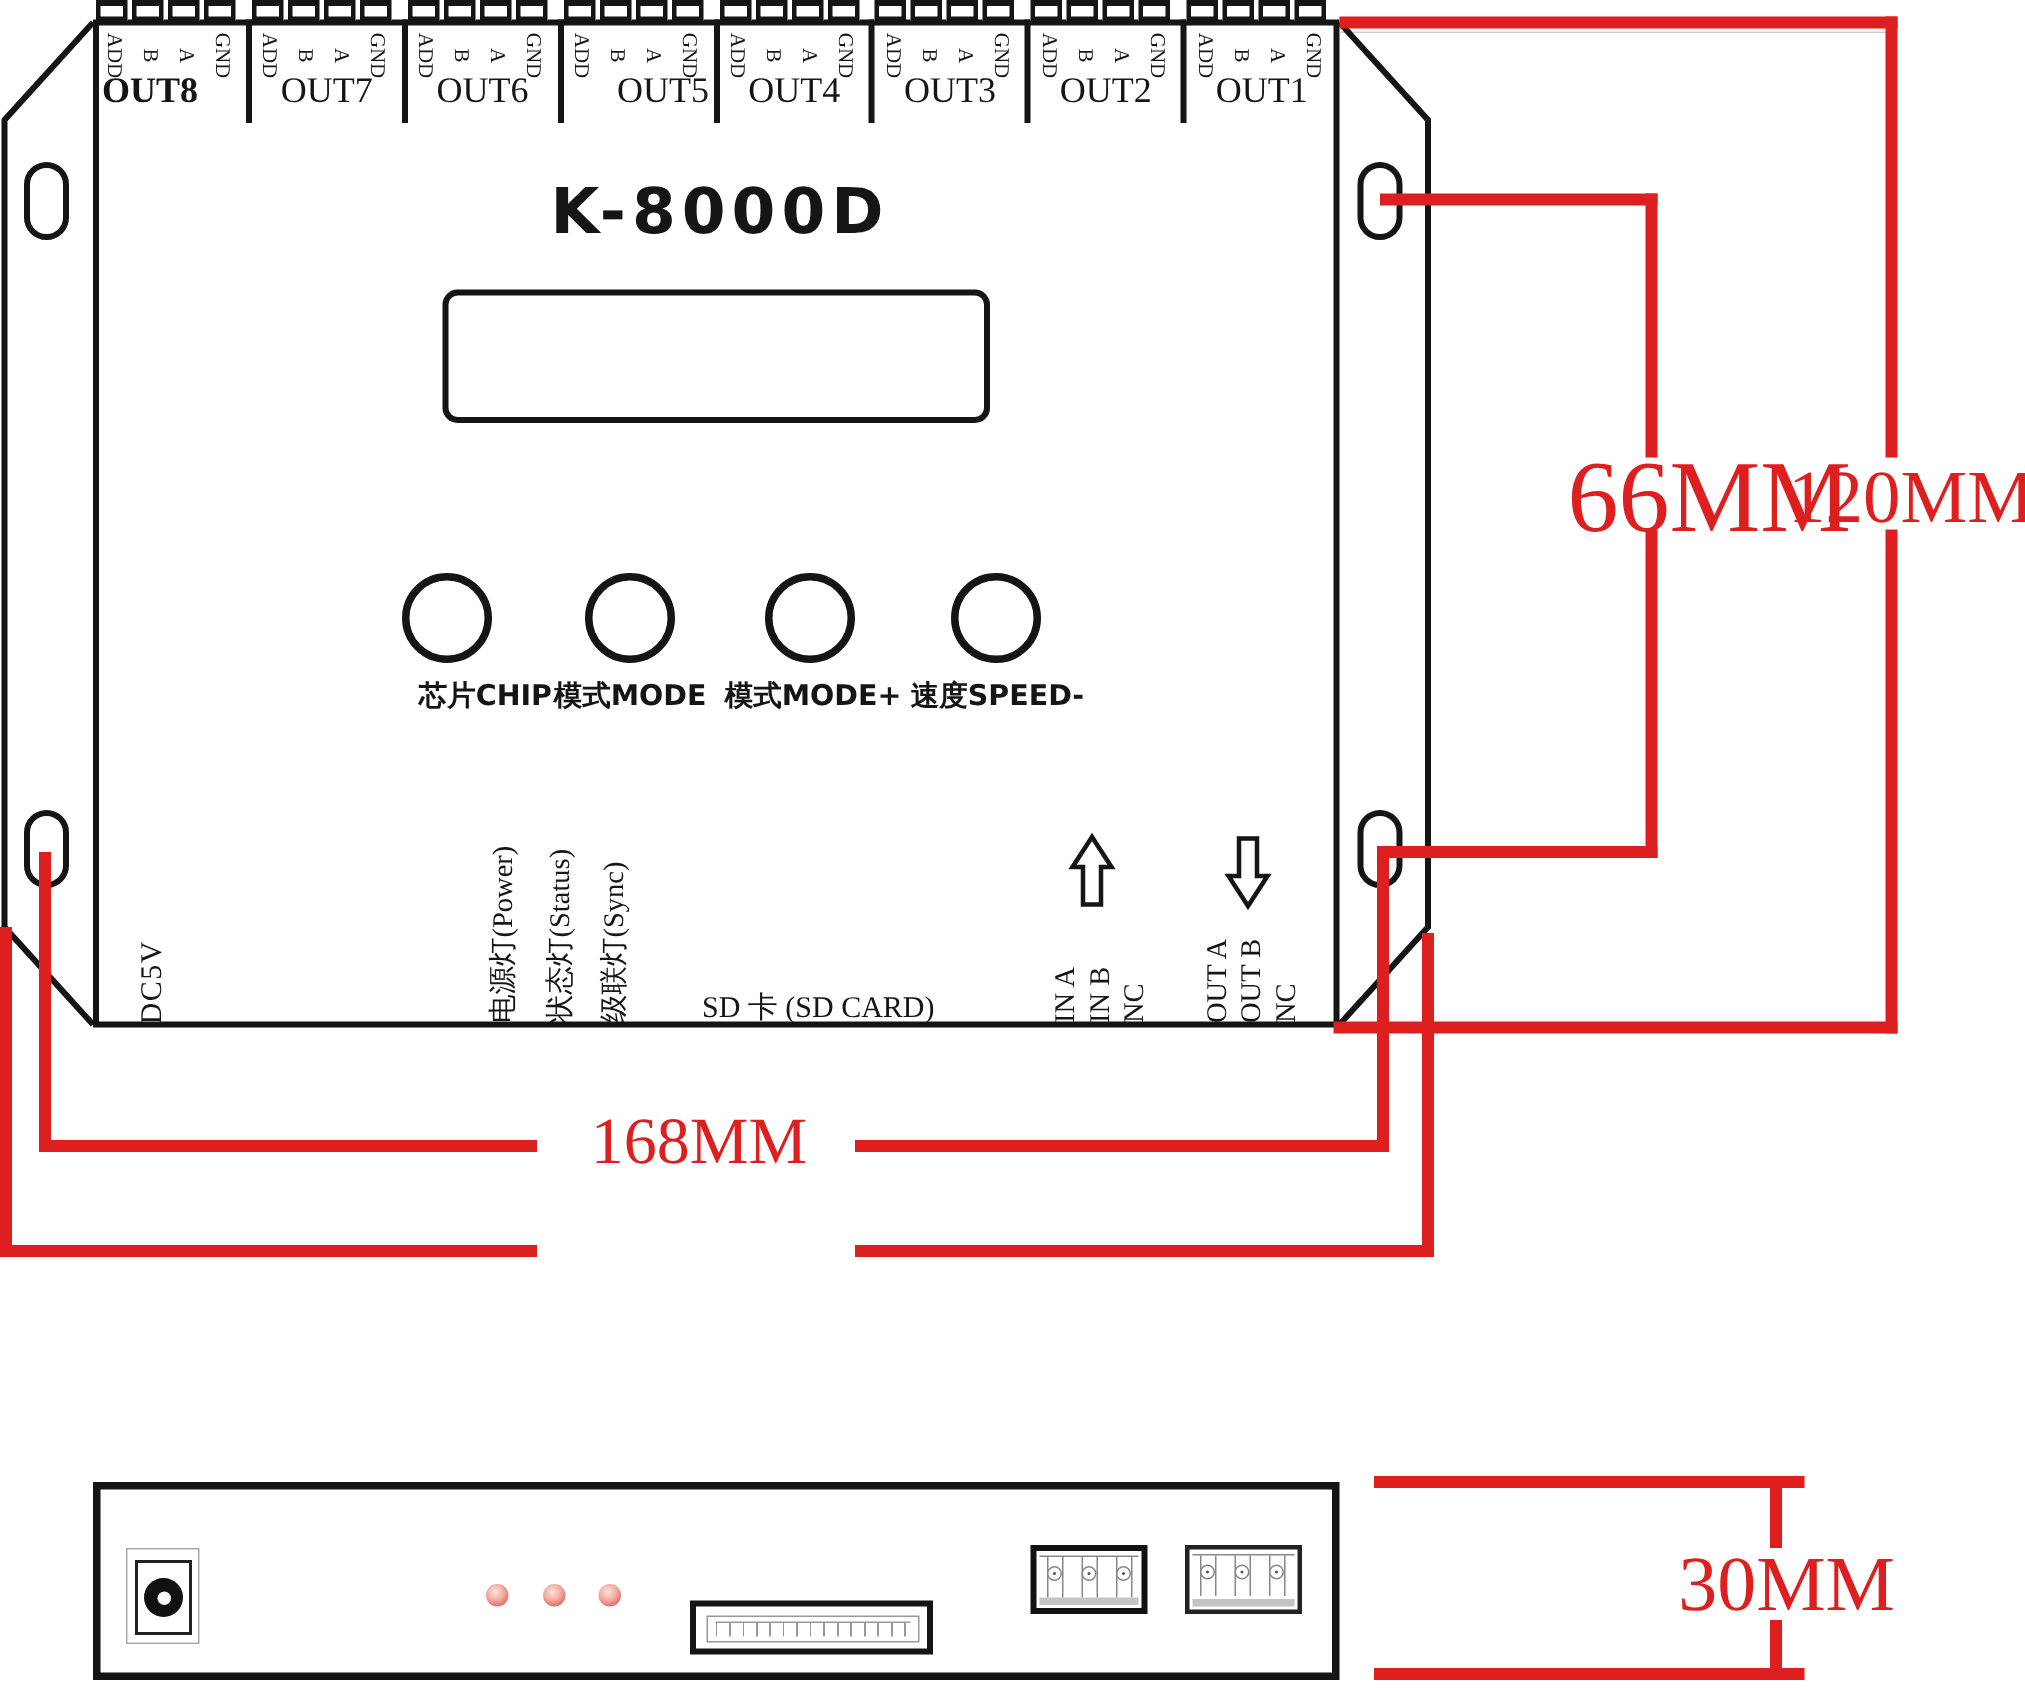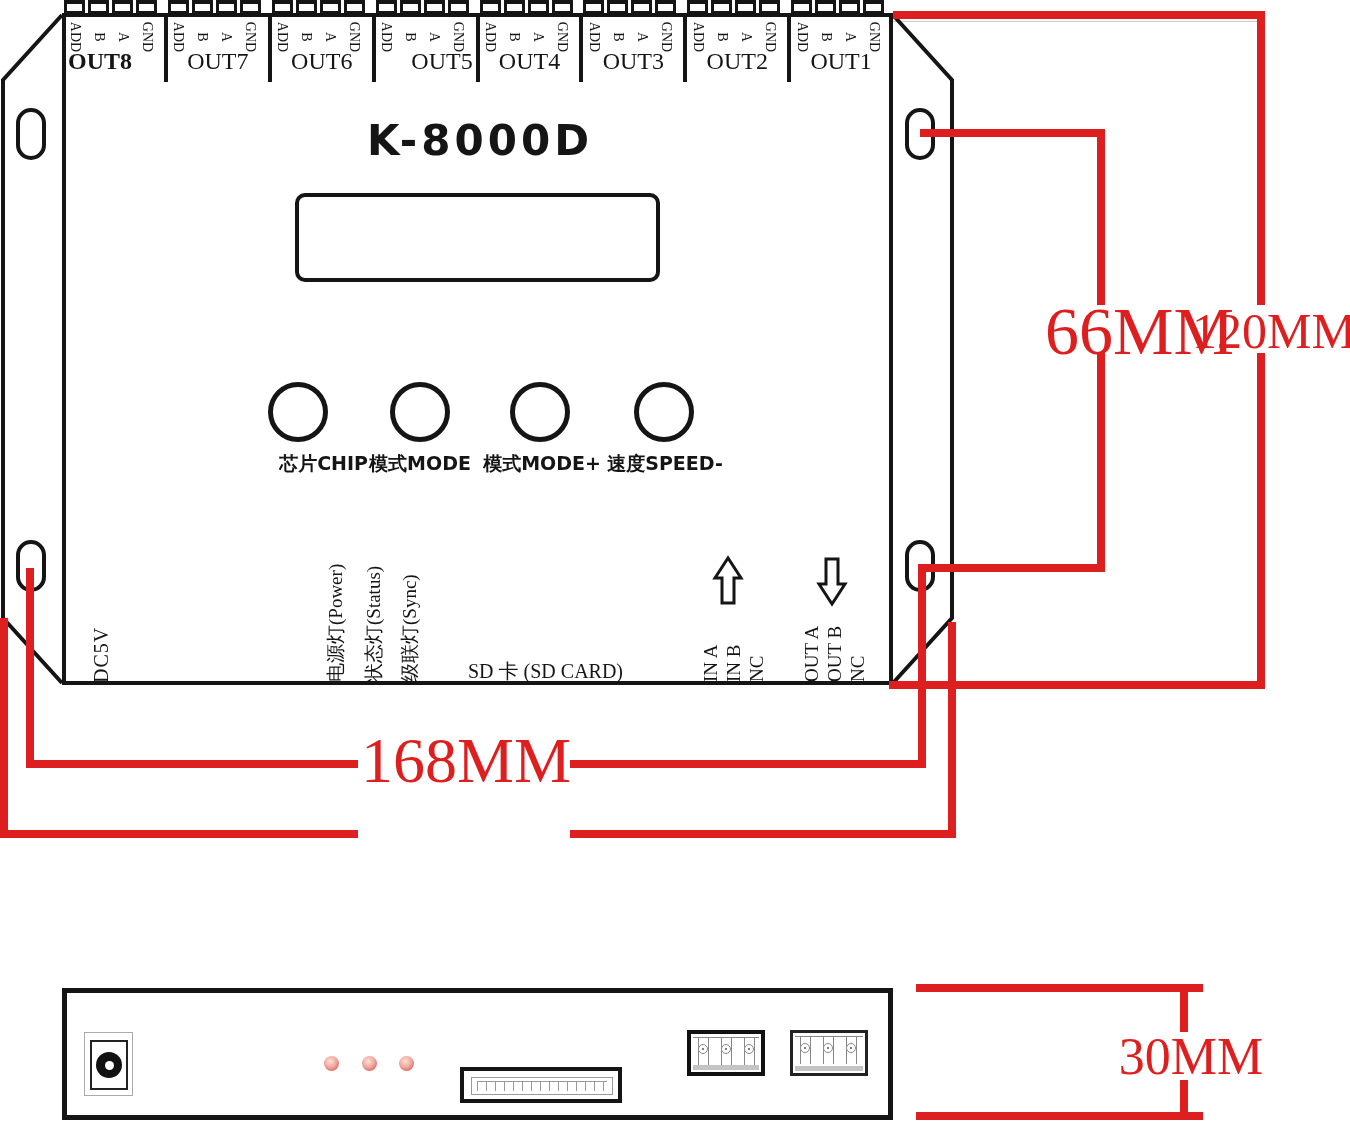--- a/index.html
+++ b/index.html
@@ -112,21 +112,21 @@
   <div class="redline" style="left:0px;top:830px;width:358px;height:8px;z-index:5;"></div>
   <div class="redline" style="left:570px;top:830px;width:386px;height:8px;z-index:5;"></div>
 
   <div class="redline" style="left:916px;top:984px;width:287px;height:8px;z-index:5;"></div>
   <div class="redline" style="left:916px;top:1112px;width:287px;height:8px;z-index:5;"></div>
   <div class="redline" style="left:1180px;top:984px;width:8px;height:48px;z-index:5;"></div>
   <div class="redline" style="left:1180px;top:1080px;width:8px;height:40px;z-index:5;"></div>
 
   <div class="dimtext" style="left:1045px;top:303px;width:140px;font-size:68px;line-height:56px;z-index:6;text-align:right;">66MM</div>
   <div class="dimtext" style="left:1192px;top:303px;width:160px;font-size:50px;line-height:56px;z-index:6;">120MM</div>
-  <div class="dimtext" style="left:356px;top:726px;width:220px;font-size:64px;line-height:70px;z-index:6;">168MM</div>
+  <div class="dimtext" style="left:356px;top:726px;width:220px;font-size:44px;line-height:70px;z-index:6;">168MM</div>
   <div class="dimtext" style="left:1116px;top:1028px;width:150px;font-size:52px;line-height:58px;z-index:6;">30MM</div>
 
   <div class="sideview"></div>
 
   <div class="abs" style="left:84px;top:1032px;width:49px;height:64px;border:1px solid #aaa;box-sizing:border-box;"></div>
   <div class="abs" style="left:90px;top:1040px;width:38px;height:50px;border:2px solid #222;box-sizing:border-box;"></div>
   <div class="abs" style="left:96px;top:1052px;width:26px;height:26px;border-radius:50%;background:#111;"></div>
   <div class="abs" style="left:105px;top:1061px;width:9px;height:9px;border-radius:50%;background:#fff;"></div>
 
   <div class="abs" style="left:460px;top:1067px;width:162px;height:36px;border:4px solid #151515;box-sizing:border-box;background:#fff;">

